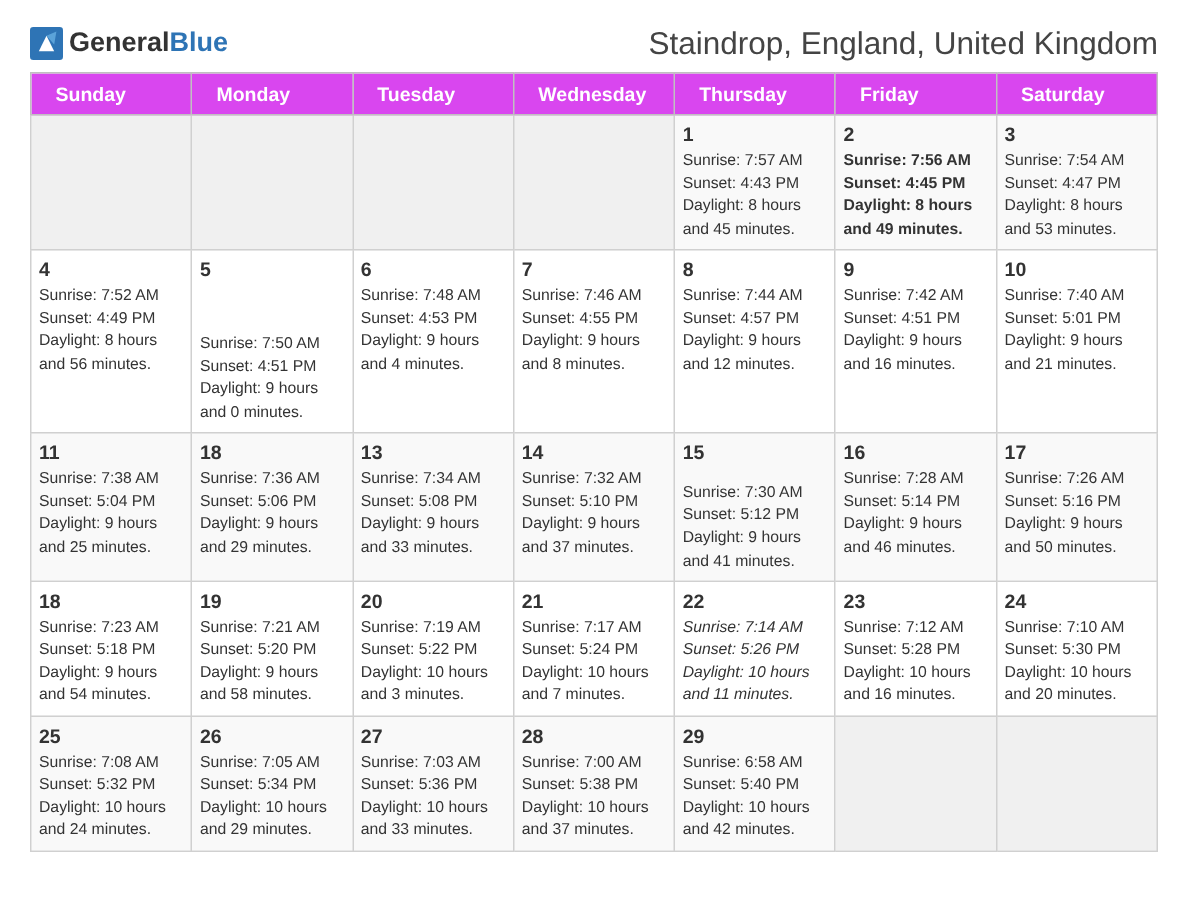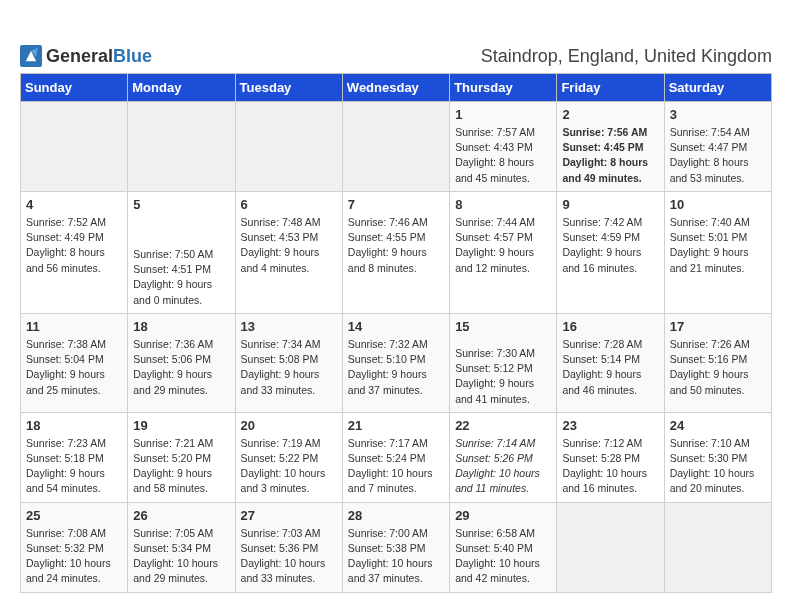--- a/index.html
+++ b/index.html
@@ -9,24 +9,23 @@
       width: 792px;
       min-height: 612px;
       overflow: hidden;
     }
     .page {
       width: 792px;
       padding: 16px 20px 10px 20px;
     }
     .header-row {
       display: flex;
-      align-items: flex-end;
+      align-items: center;
       justify-content: space-between;
       margin-bottom: 6px;
-      margin-top: 28px;
     }
     .logo {
       display: flex;
       align-items: center;
       gap: 4px;
     }
     .logo-text-general {
       font-size: 18px;
       font-weight: bold;
       color: #333;
@@ -45,35 +44,35 @@
     .title-block {
       text-align: right;
     }
     .month-title {
       font-size: 36px;
       font-weight: bold;
       color: #222;
       line-height: 1.1;
     }
     .location-subtitle {
-      font-size: 18px;
+      font-size: 21px;
       color: #444;
       margin-top: 2px;
     }
     table {
       width: 100%;
       border-collapse: collapse;
       table-layout: fixed;
     }
     thead tr th {
-      background-color: #1d4ed8;
+      background-color: #d946ef;
       color: #fff;
       font-size: 13px;
       font-weight: bold;
-      padding: 6px 4px;
+      padding: 6px 16px;
       text-align: left;
       border: 1px solid #c0c0c0;
     }
     tbody tr td {
       border: 1px solid #d0d0d0;
       vertical-align: top;
       padding: 5px 5px 5px 5px;
       min-height: 80px;
       height: 90px;
       font-size: 11px;
@@ -190,21 +189,21 @@
           <td>
             <span class="day-num">8</span>
             <div class="day-info" style="white-space: pre-line;">Sunrise: 7:44 AM
 Sunset: 4:57 PM
 Daylight: 9 hours
 and 12 minutes.</div>
           </td>
           <td>
             <span class="day-num">9</span>
             <div class="day-info" style="white-space: pre-line;">Sunrise: 7:42 AM
-Sunset: 4:59 PM
+Sunset: 4:51 PM
 Daylight: 9 hours
 and 16 minutes.</div>
           </td>
           <td>
             <span class="day-num">10</span>
             <div class="day-info" style="white-space: pre-line;">Sunrise: 7:40 AM
 Sunset: 5:01 PM
 Daylight: 9 hours
 and 21 minutes.</div>
           </td>

